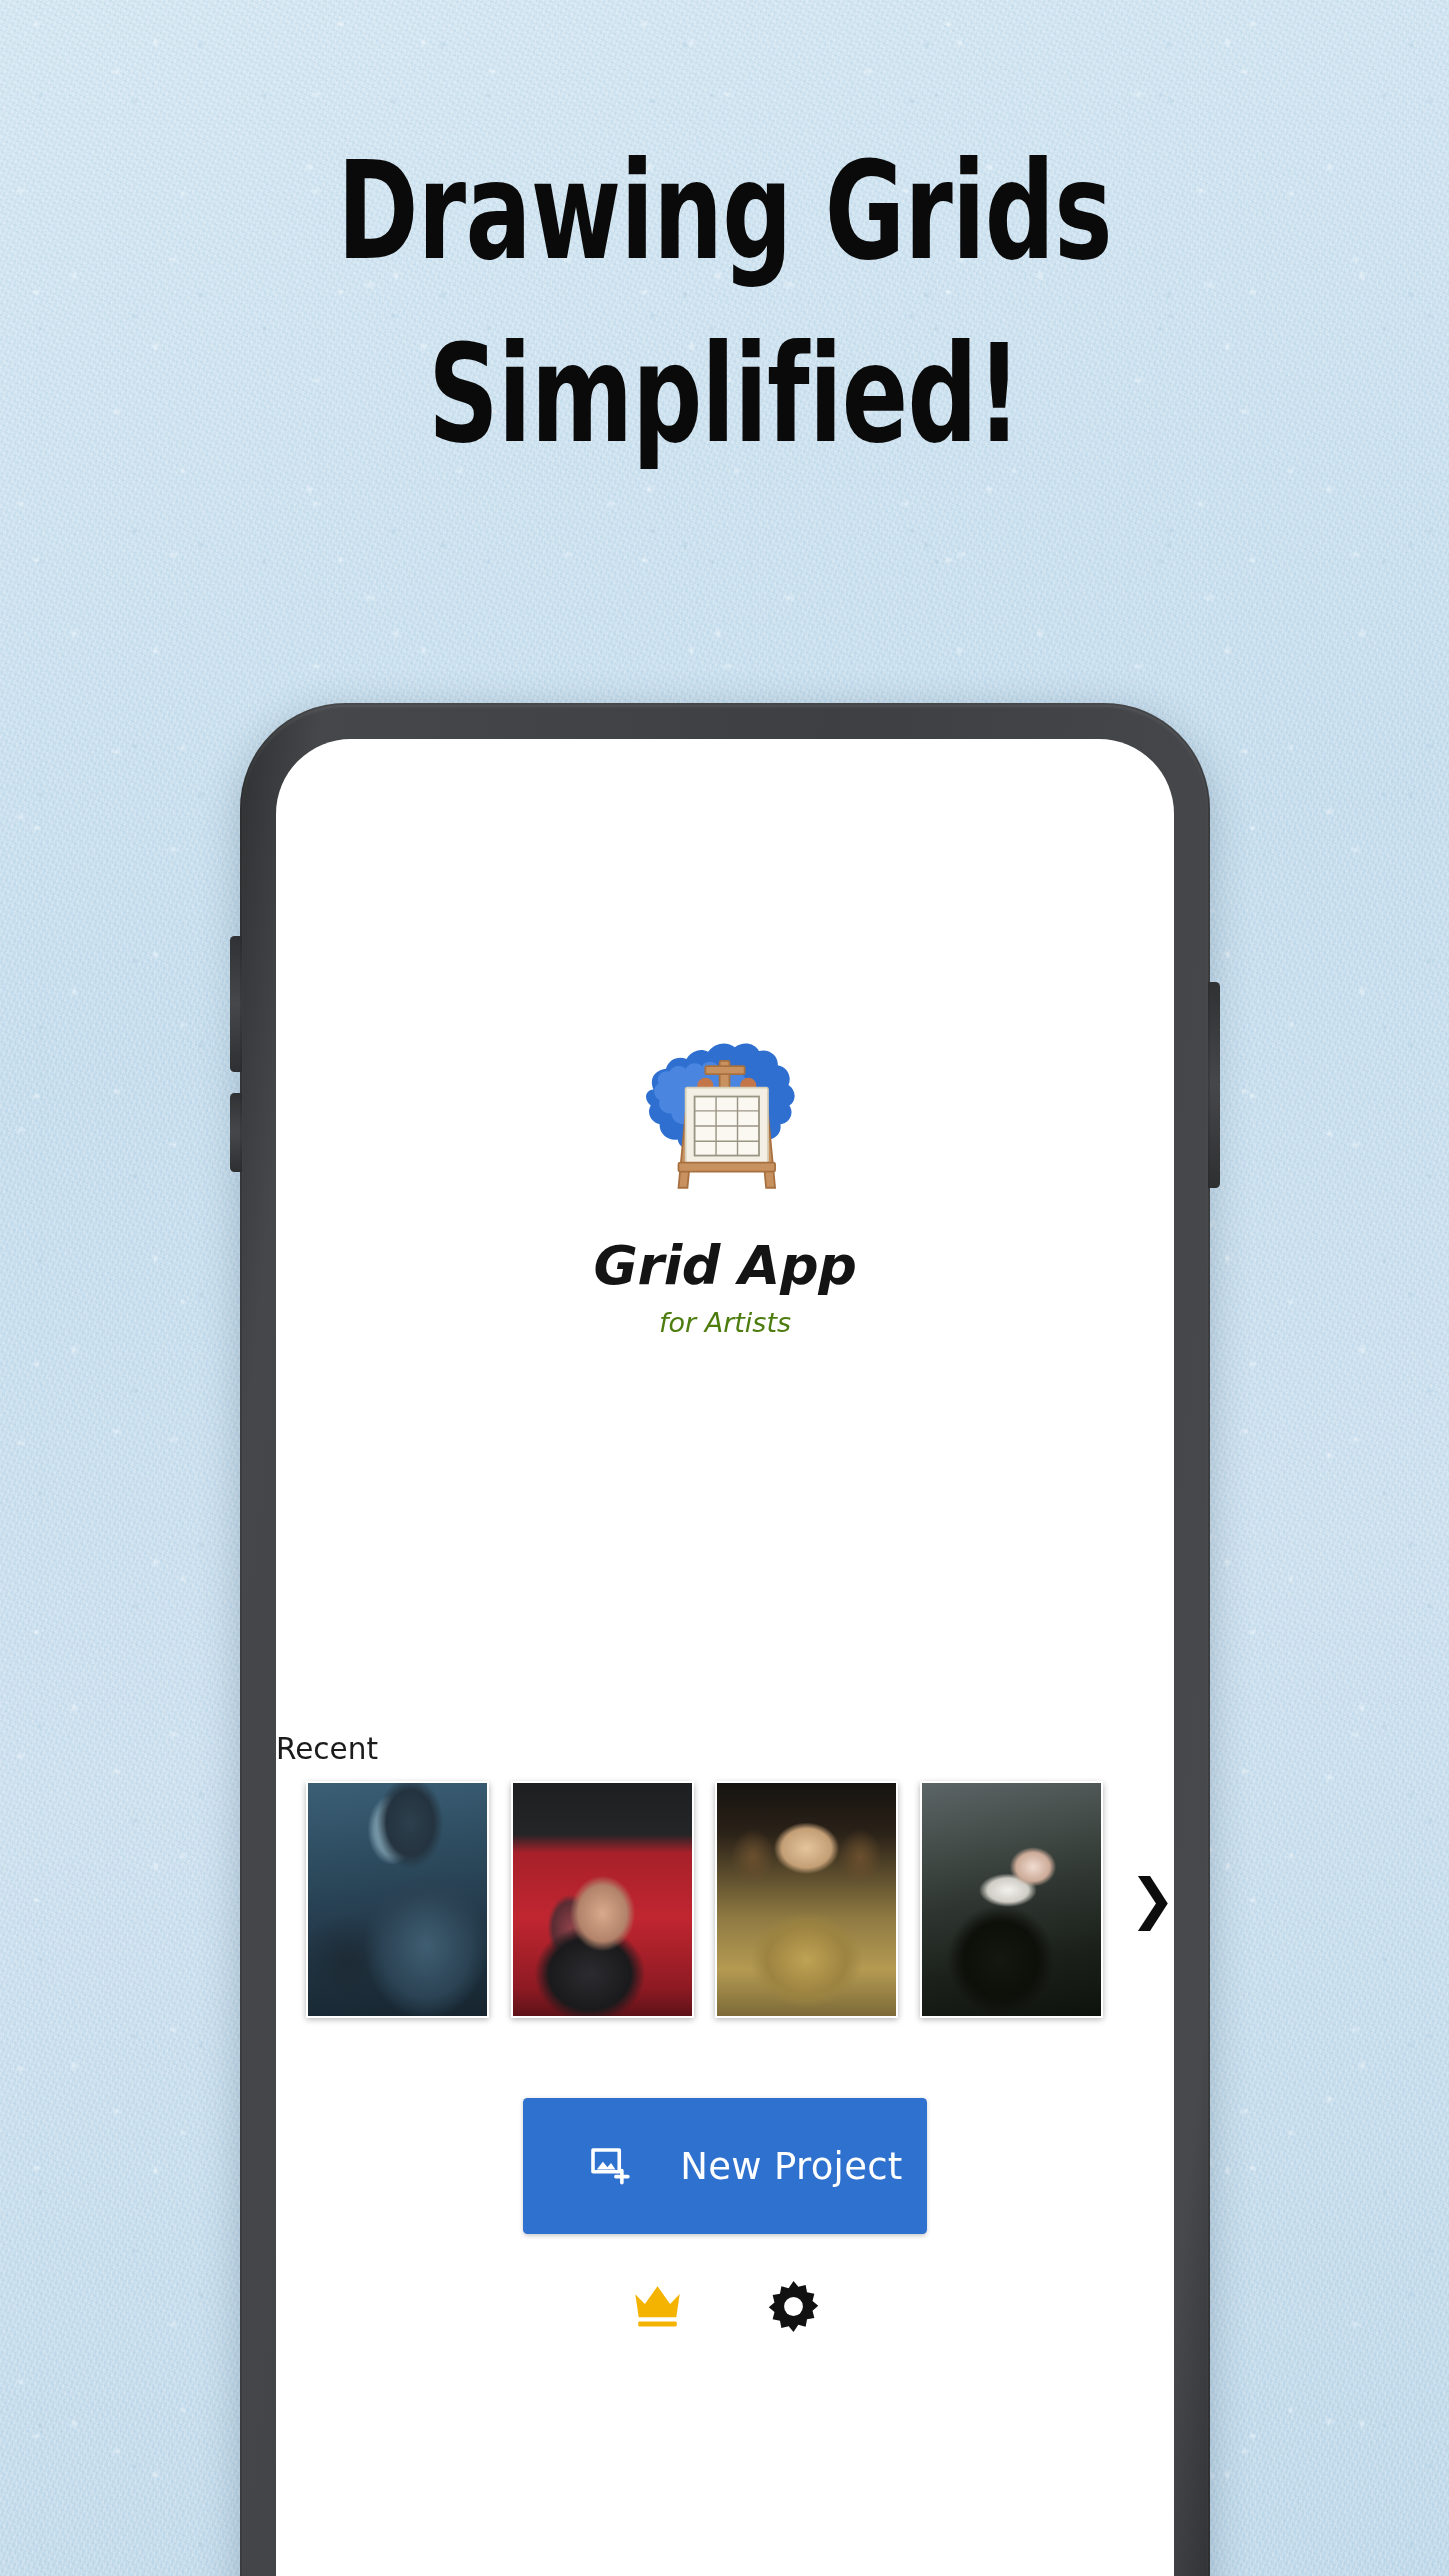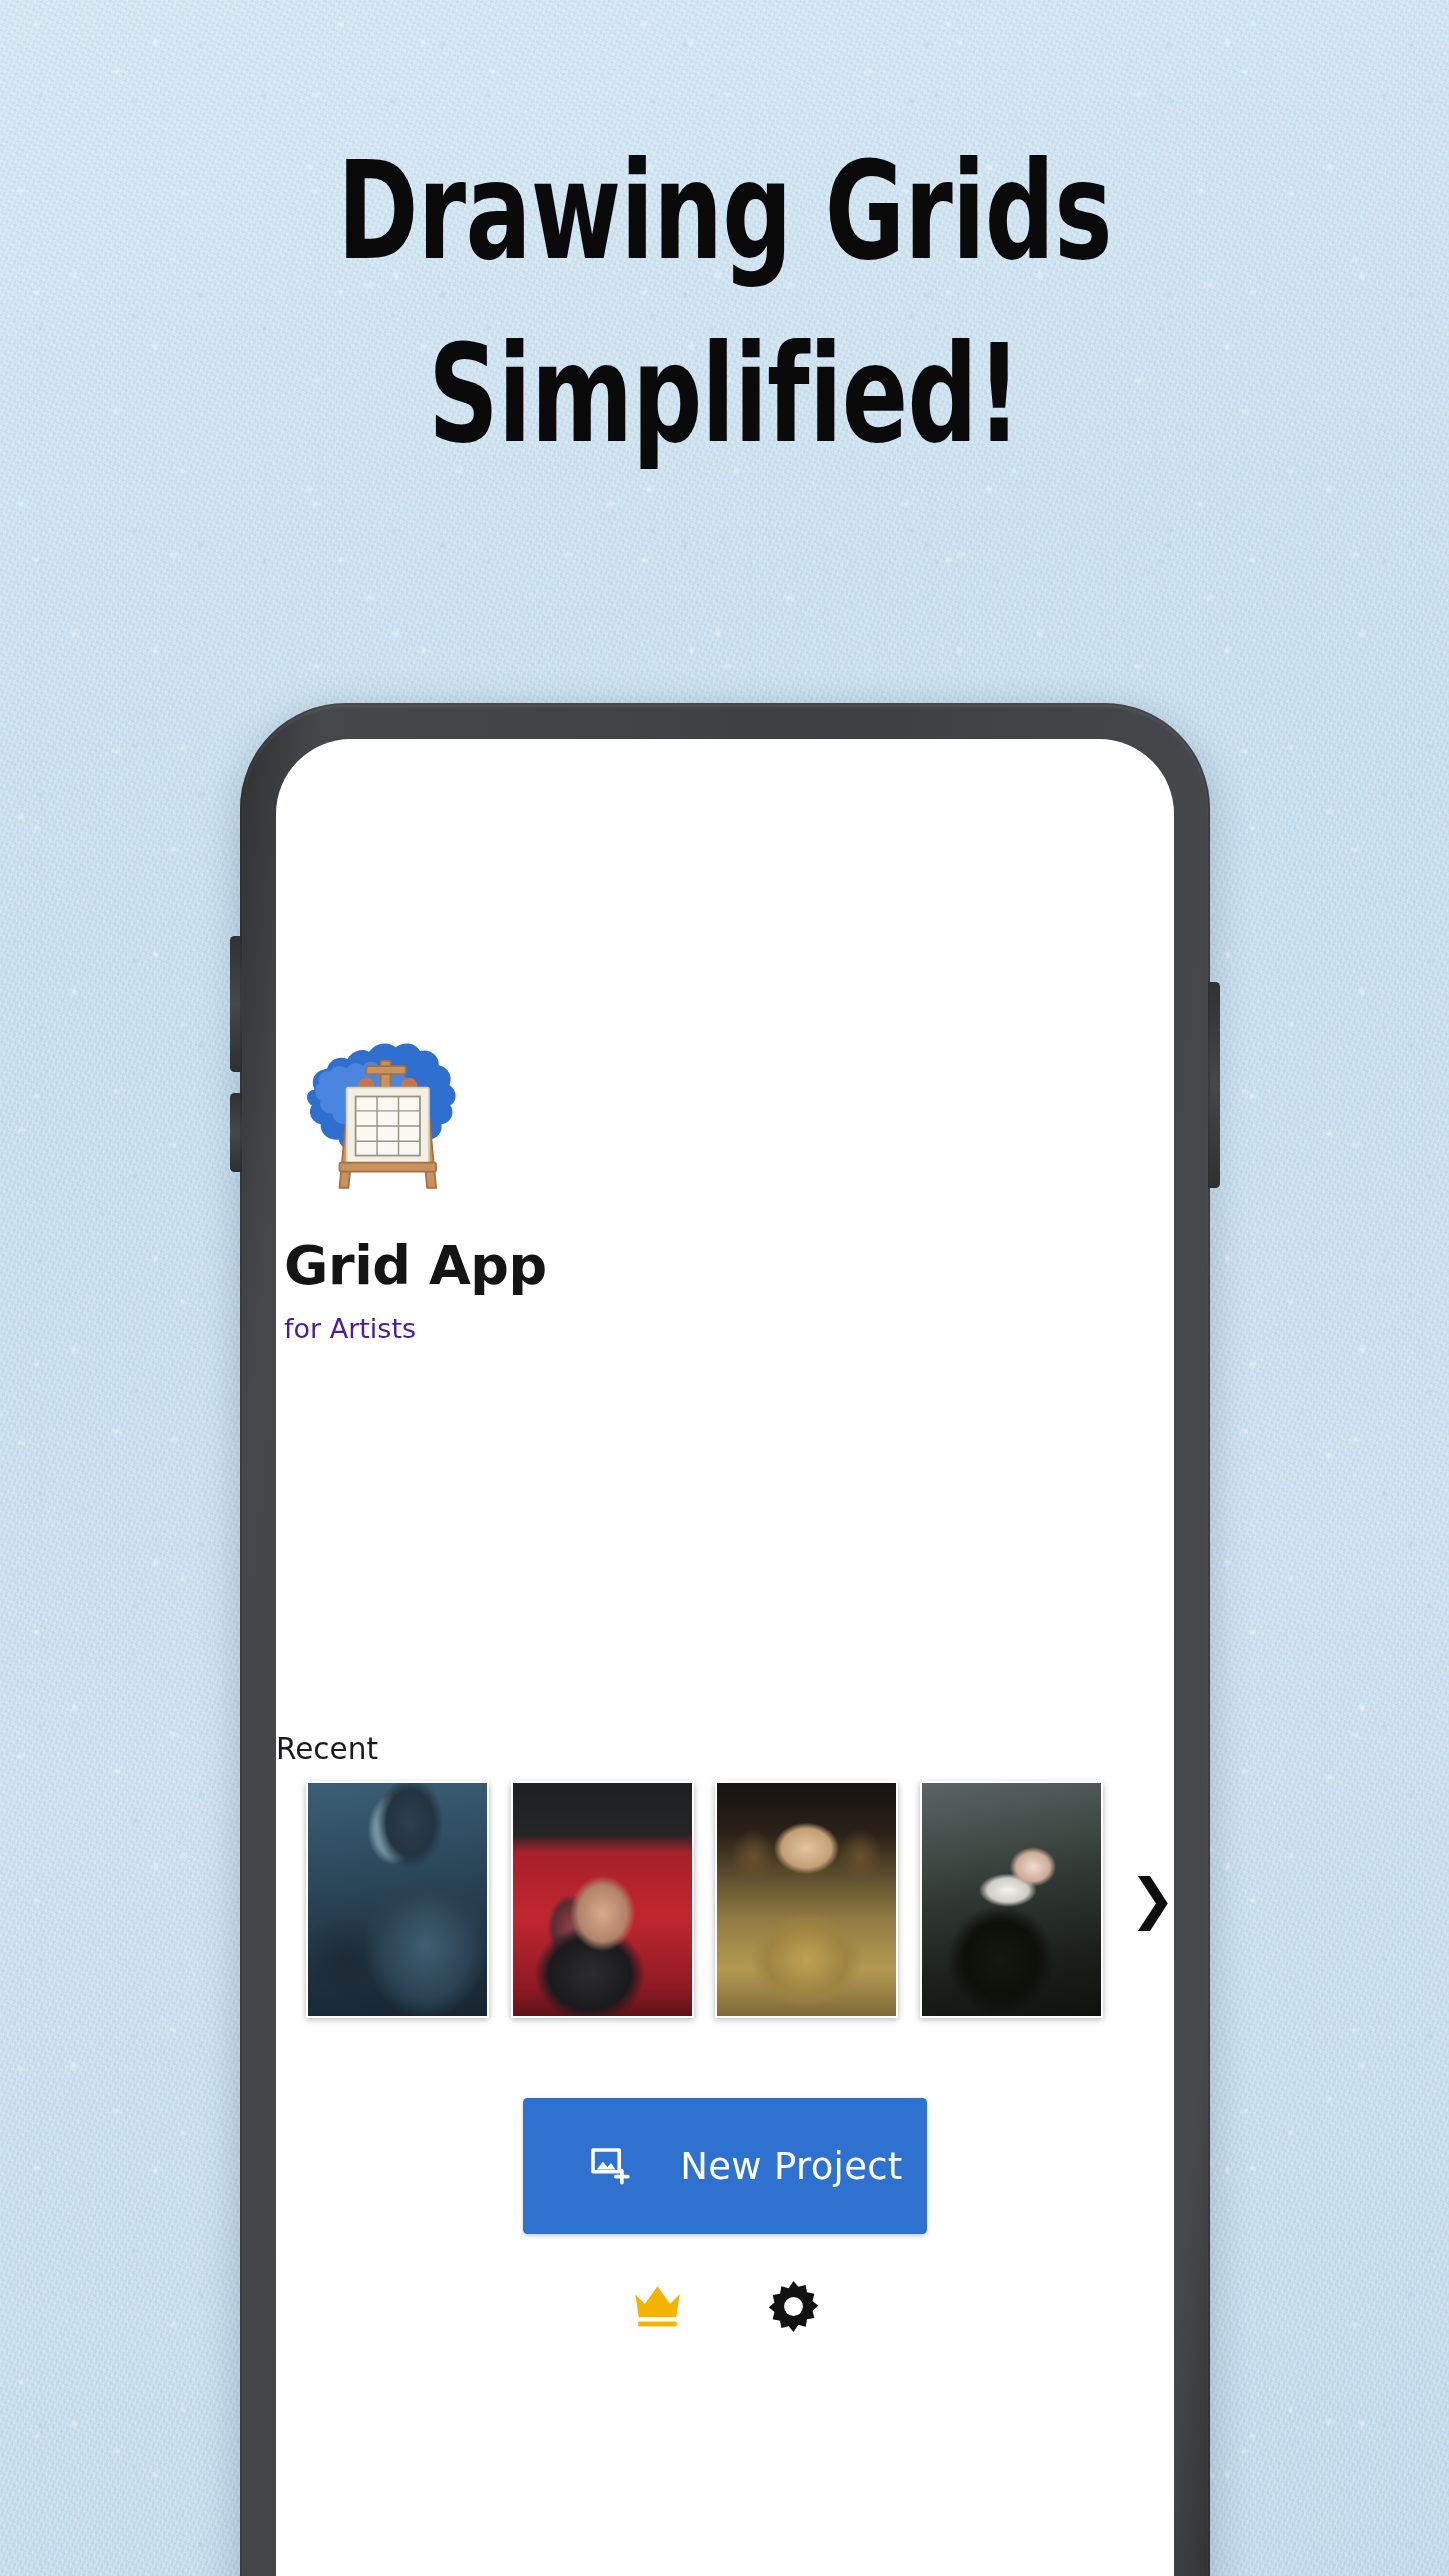--- a/index.html
+++ b/index.html
@@ -91,33 +91,33 @@
     position:absolute;
     left:36px; top:36px; right:36px; bottom:0;
     background:#ffffff;
     border-radius:75px 75px 0 0;
     overflow:hidden;
   }
 
   
   #logo-block {
     position:absolute;
-    left:8px; right:0; top:286px;
-    display:flex; flex-direction:column; align-items:flex-start;
+    left:0; right:0; top:286px;
+    display:flex; flex-direction:column; align-items:center;font-style:italic;
   }
   #logo-mark { width:204px; height:186px; display:block; }
   #logo-title {
     margin-top:23px;
     font-size:54px; font-weight:bold; color:#141414;
     letter-spacing:-0.4px;
     font-family:"DejaVu Sans","Liberation Sans", sans-serif;
   }
   #logo-sub {
-    margin-top:16px;
-    font-size:27px; color:#4c1d95;
+    margin-top:10px;
+    font-size:27px; color:#4d7c0f;
     font-family:"DejaVu Sans","Liberation Sans", sans-serif;
   }
 
   
   #recent-section { position:absolute; left:0; right:0; top:993px; }
   #recent-label {
     font-size:29.5px; color:#1b1b1b;
     font-family:"DejaVu Sans","Liberation Sans", sans-serif;
   }
   #recent-row {

